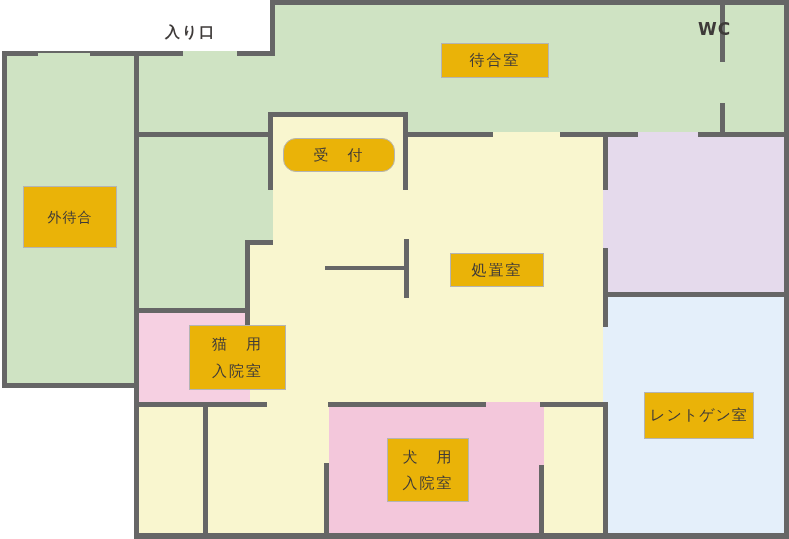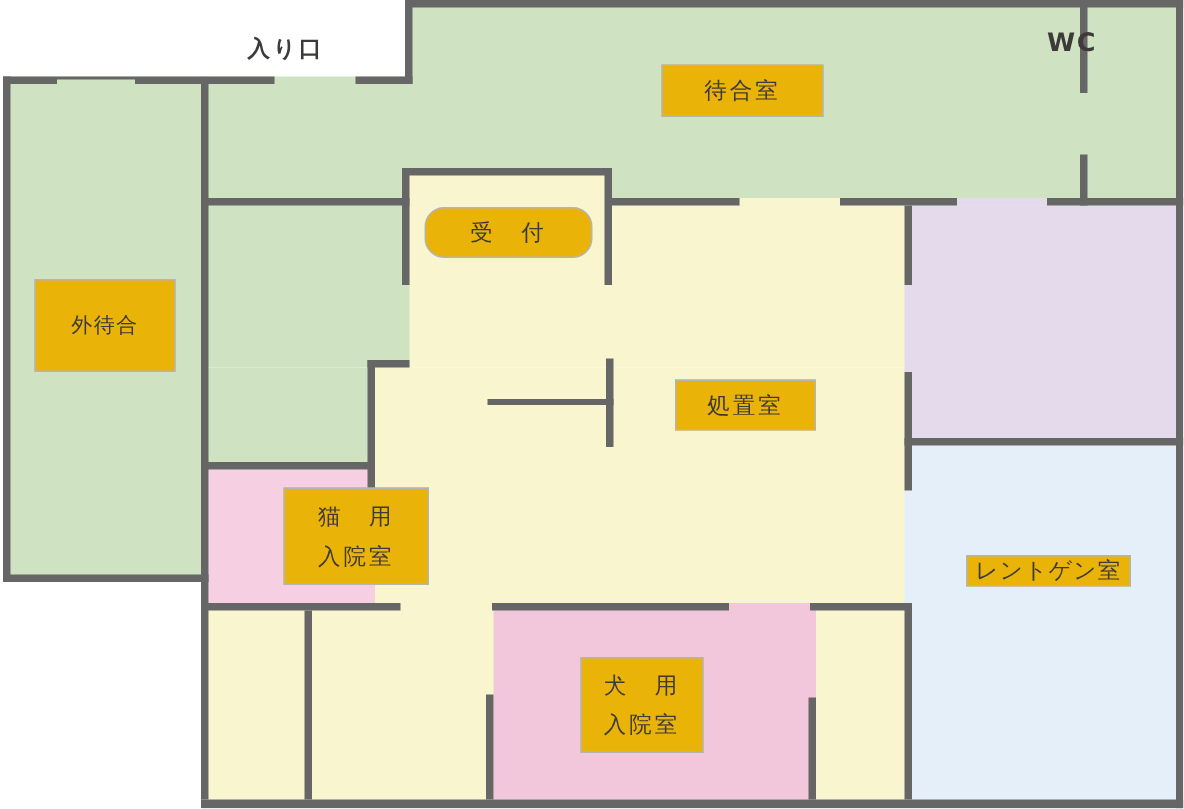--- a/index.html
+++ b/index.html
@@ -104,17 +104,17 @@
     <span>処置室</span>
   </div>
   <div class="label-box" style="left:145px;top:325px;width:97px;height:65px;margin-left:44px;">
     <span>猫　用</span>
     <span>入院室</span>
   </div>
   <div class="label-box" style="left:387px;top:438px;width:82px;height:64px;text-align:right;">
     <span>犬　用</span>
     <span>入院室</span>
   </div>
-  <div class="label-box" style="left:644px;top:370px;width:110px;height:21px;letter-spacing:1px;">
+  <div class="label-box" style="left:644px;top:392px;width:110px;height:47px;letter-spacing:1px;">
     <span>レントゲン室</span>
   </div>
 
 </div>
 
 </body></html>

